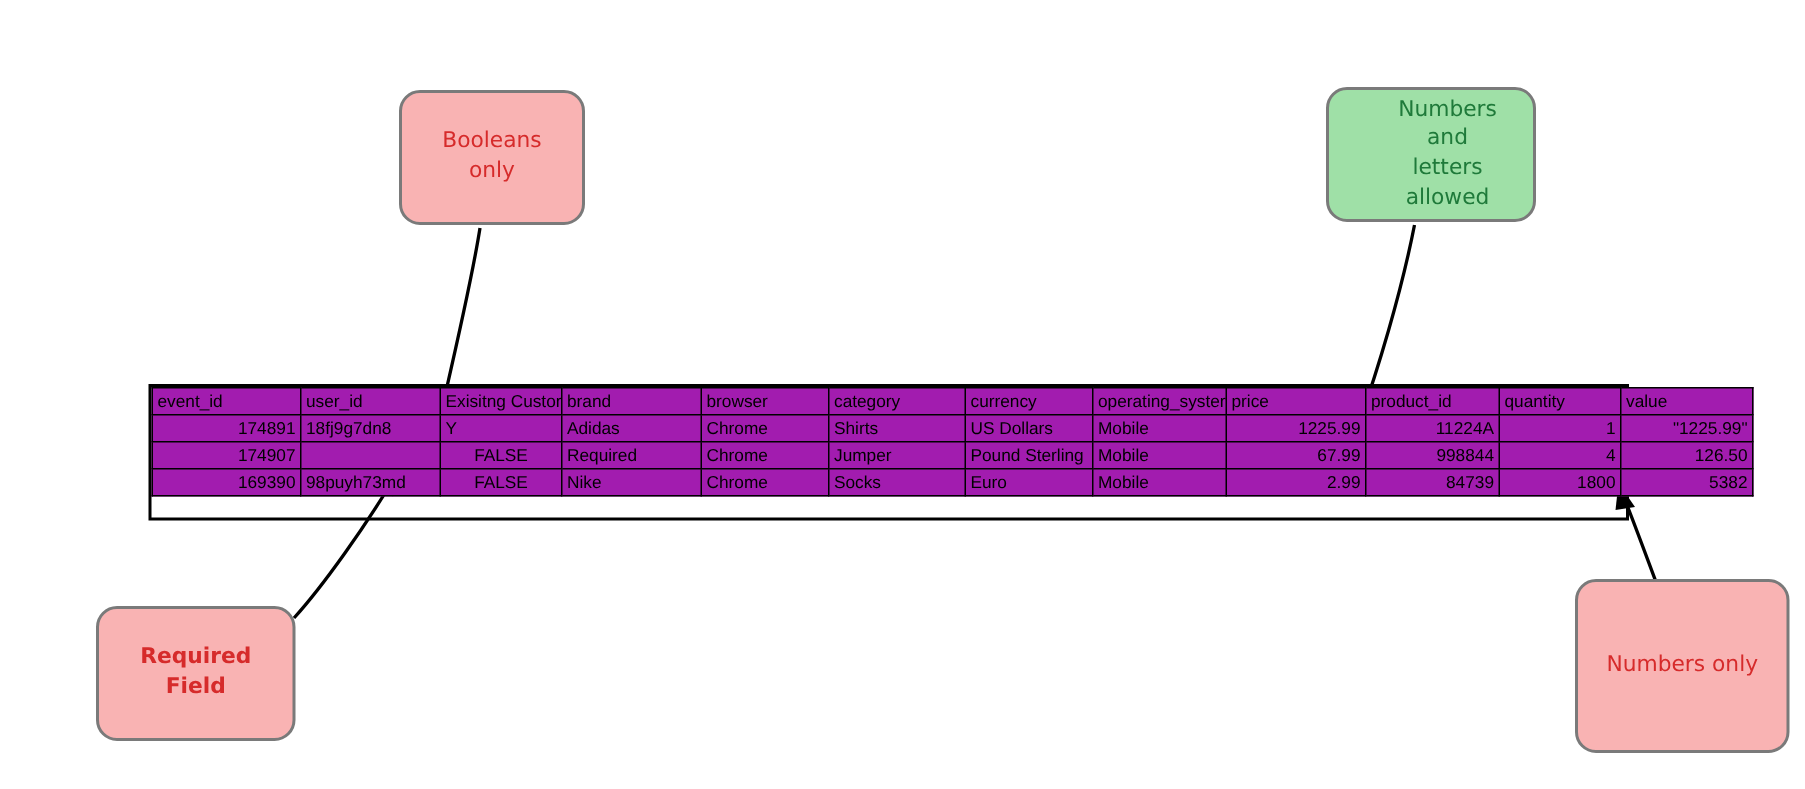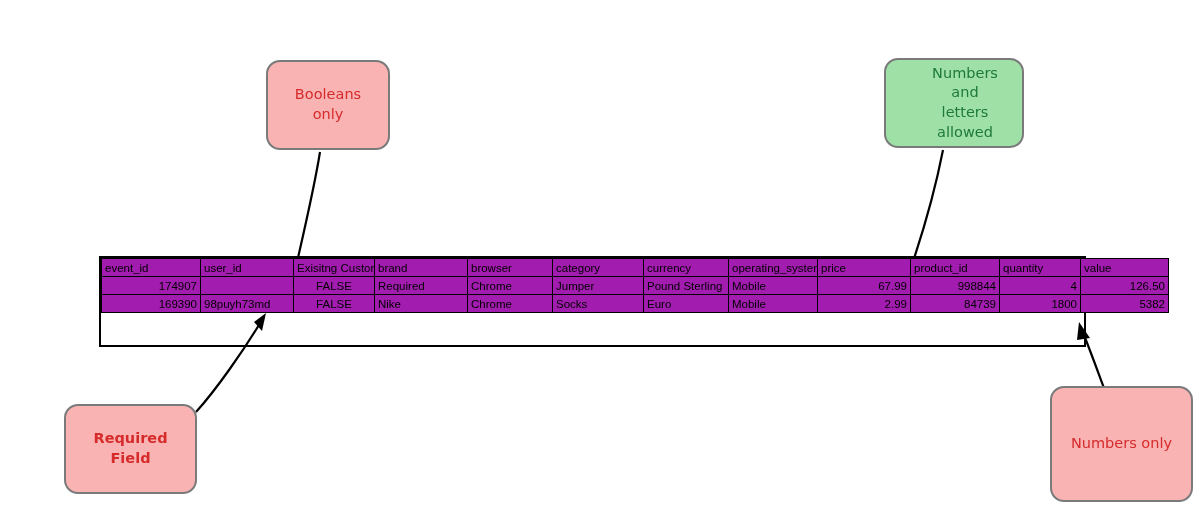--- a/index.html
+++ b/index.html
@@ -124,20 +124,34 @@
       <th style="width:78px">currency</th>
       <th style="width:82px">operating_system</th>
       <th style="width:86px">price</th>
       <th style="width:82px">product_id</th>
       <th style="width:74px">quantity</th>
       <th style="width:81px">value</th>
     </tr>
   </thead>
   <tbody>
     <tr>
+      <td class="num">174891</td>
+      <td class="txt">18fj9g7dn8</td>
+      <td class="txt">Y</td>
+      <td class="txt">Adidas</td>
+      <td class="txt">Chrome</td>
+      <td class="txt">Shirts</td>
+      <td class="txt">US Dollars</td>
+      <td class="txt">Mobile</td>
+      <td class="num">1225.99</td>
+      <td class="num">11224A</td>
+      <td class="num">1</td>
+      <td class="num">"1225.99"</td>
+    </tr>
+    <tr>
       <td class="num">174907</td>
       <td class="txt"></td>
       <td class="ctr">FALSE</td>
       <td class="txt">Required</td>
       <td class="txt">Chrome</td>
       <td class="txt">Jumper</td>
       <td class="txt">Pound Sterling</td>
       <td class="txt">Mobile</td>
       <td class="num">67.99</td>
       <td class="num">998844</td>

